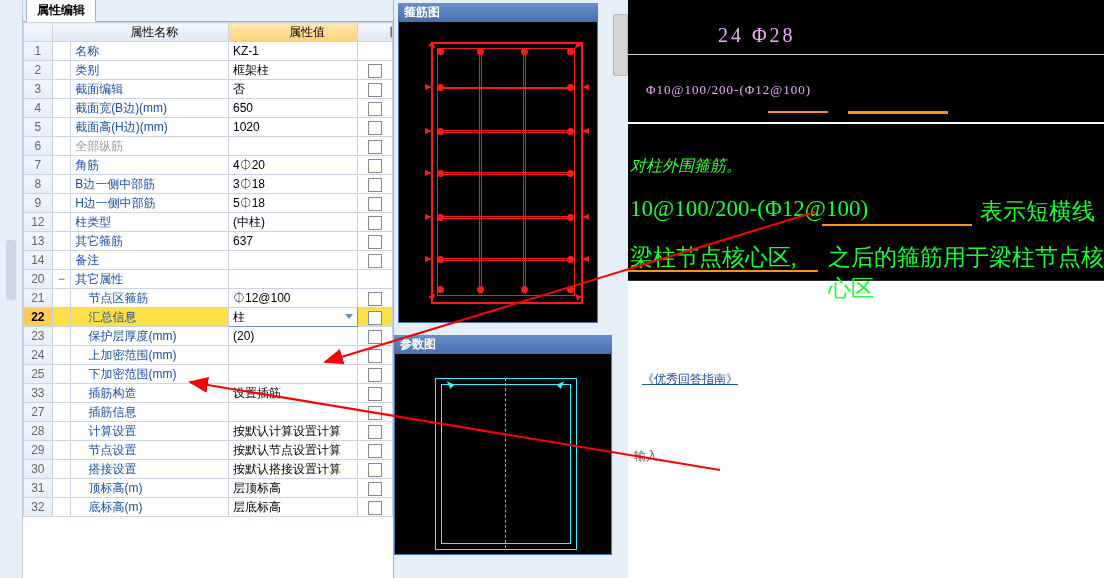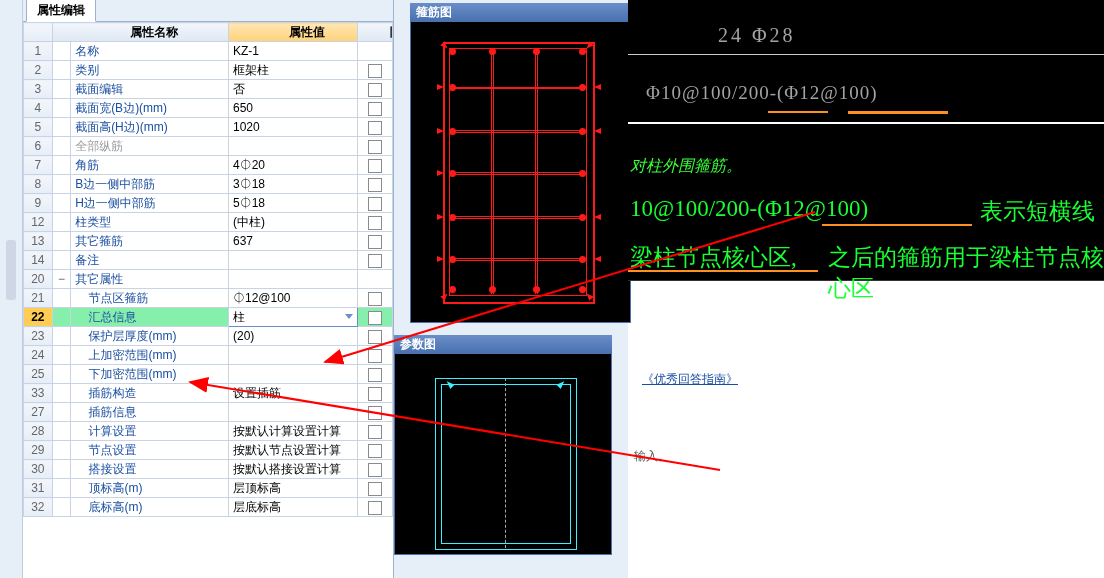--- a/index.html
+++ b/index.html
@@ -6,52 +6,52 @@
 .root{display:flex;width:1104px;height:578px;}
 
 .gutter{width:22px;height:578px;background:#e6eef7;border-right:1px solid #bfcde0;position:relative;}
 .gutter::before{content:"";position:absolute;top:240px;left:6px;width:10px;height:60px;background:#cfd7e6;border-radius:3px;}
 
 .grid-panel{width:370px;height:578px;border-right:1px solid #9db3cd;background:#fff;display:flex;flex-direction:column;}
 .tab-bar{height:21px;background:#e6eef7;border-bottom:1px solid #9db3cd;display:flex;}
 .tab{padding:0 10px;line-height:21px;background:#fff;border:1px solid #9db3cd;border-bottom:1px solid #fff;margin:-1px 0 -1px 3px;font-weight:bold;}
 table{border-collapse:collapse;width:100%;table-layout:fixed;}
 th,td{border:1px solid #c8d4e3;height:18px;line-height:18px;padding:0 4px;overflow:hidden;white-space:nowrap;}
-th{background:linear-gradient(#f2f6fb,#dfe8f3);font-weight:bold;text-align:center;padding-left:32px;}
+th{background:linear-gradient(#f2f6fb,#dfe8f3);font-weight:normal;text-align:center;padding-left:32px;}
 th.val{background:linear-gradient(#ffe6b3,#ffd27a);}
 .row-num{width:24px;text-align:center;background:linear-gradient(#f2f6fb,#e6eef7);color:#666;}
 .exp{width:16px;text-align:center;color:#666;cursor:pointer;}
 .name{color:#1a4fa1;}
 .name.gray{color:#999;}
 .val-cell{color:#000;}
 .addcol{width:28px;text-align:center;}
 .chk{display:inline-block;width:12px;height:12px;border:1px solid #8a8a8a;background:#fff;vertical-align:middle;}
-tr.selected td{background:#86efac;}
+tr.selected td{background:#fde047;}
 tr.selected .row-num{background:#ffcc55;color:#000;font-weight:bold;}
 tr.selected .val-cell{background:#fff;border:1px solid #6a8ec8;}
 .dd{float:right;width:0;height:0;border-left:4px solid transparent;border-right:4px solid transparent;border-top:5px solid #6a8ec8;margin-top:6px;}
 .cad-scroll{position:absolute;right:0;top:0;width:15px;height:100%;}
 .cad-scroll::before{content:"";position:absolute;top:14px;left:0;width:13px;height:60px;background:#d5d5d5;border:1px solid #b5b5b5;border-radius:2px;}
 .panel-title{background:linear-gradient(#6a8ec8,#4a72b0);color:#fff;height:18px;line-height:18px;padding:0 6px;font-weight:bold;}
-.stirrup-panel{position:absolute;left:16px;top:3px;width:221px;}
+.stirrup-panel{position:absolute;left:4px;top:3px;width:200px;}
 .stirrup-draw{background:#000;height:300px;position:relative;border:1px solid #4a72b0;}
 .param-panel{position:absolute;left:0;top:335px;width:218px;}
 .param-draw{background:#000;height:200px;position:relative;border:1px solid #4a72b0;}
 
 .rect{position:absolute;border:2px solid #ff1a1a;}
 .line-h{position:absolute;height:0;border-top:1px solid #ff1a1a;}
 .line-v{position:absolute;width:0;border-left:1px solid #ff1a1a;}
 .dot{position:absolute;width:7px;height:7px;background:#ff1a1a;border-radius:50%;}
 .hook{position:absolute;width:0;height:0;border:3px solid transparent;border-left:7px solid #ff1a1a;}
 
 .cy-rect{position:absolute;border:1px solid #38f0ff;}
 .cy-dash{position:absolute;border-left:1px dashed #aaa;}
 
 .cad-black{background:#000;position:relative;height:280px;border-bottom:1px solid #333;}
-.cad-text{position:absolute;color:#a3a3a3;font-family:"SimHei",serif;}
+.cad-text{position:absolute;color:#f0abfc;font-family:"SimHei",serif;}
 .cad-text.cyan{font-style:italic;}
 .cad-text.grn{color:#18ff33;}
 .orange-ul{position:absolute;height:0;border-top:2px solid #ff9020;}
 .link{color:#1a4fa1;margin:90px 0 0 14px;display:block;}
 .hint{color:#555;margin:60px 0 0 6px;}
 
 .arrows{position:absolute;inset:0;pointer-events:none;}
 </style>
 </head>
 <body>
@@ -323,21 +323,21 @@
         <div style="position:absolute;left:162px;top:26px;width:0;height:0;border:3px solid transparent;border-left:8px solid #38f0ff;transform:rotate(-45deg);"></div>
       </div>
     </div>
   </div>
 
   <div style="flex:1;display:flex;flex-direction:column;">
     <div class="cad-black">
       <div style="position:absolute;left:0;top:54px;width:100%;border-top:1px solid #ccc;"></div>
       <div style="position:absolute;left:0;top:122px;width:100%;border-top:2px solid #fff;"></div>
       <div class="cad-text" style="left:90px;top:24px;font-size:20px;letter-spacing:3px;">24 Φ28</div>
-      <div class="cad-text" style="left:18px;top:82px;font-size:19px;letter-spacing:1px;">Φ10@100/200-(Φ12@100)</div>
+      <div class="cad-text" style="left:18px;top:82px;font-size:13px;letter-spacing:1px;">Φ10@100/200-(Φ12@100)</div>
       <div class="orange-ul" style="left:140px;top:111px;width:60px;"></div>
       <div class="orange-ul" style="left:220px;top:111px;width:100px;border-top-width:3px;"></div>
       <div class="cad-text cyan" style="left:2px;top:156px;font-size:16px;color:#38ff38;">对柱外围箍筋。</div>
       <div class="cad-text grn" style="left:2px;top:196px;font-size:23px;">10@100/200-(Φ12@100)</div>
       <div class="cad-text grn" style="left:352px;top:196px;font-size:23px;">表示短横线</div>
       <div class="orange-ul" style="left:194px;top:224px;width:150px;"></div>
       <div class="cad-text grn" style="left:2px;top:242px;font-size:23px;">梁柱节点核心区,</div>
       <div class="cad-text grn" style="left:200px;top:242px;font-size:23px;">之后的箍筋用于梁柱节点核心区</div>
       <div class="orange-ul" style="left:0px;top:270px;width:190px;"></div>
     </div>

